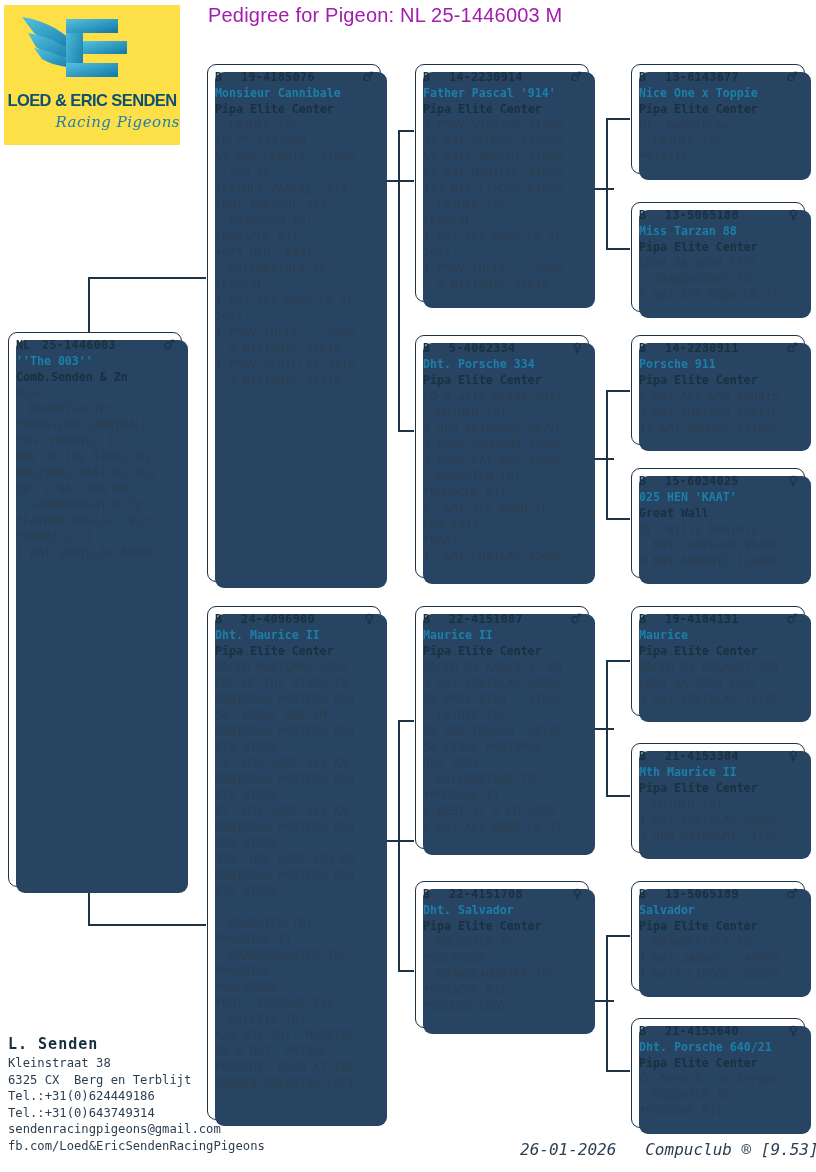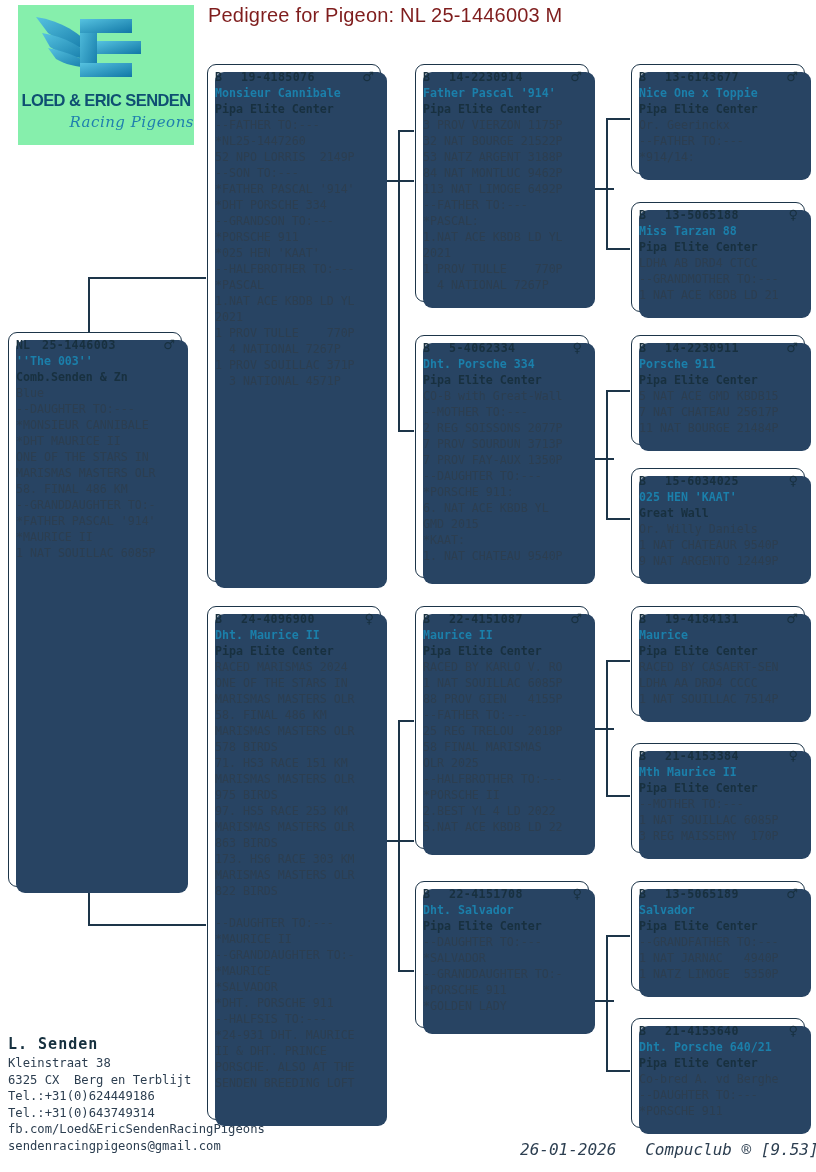--- a/index.html
+++ b/index.html
@@ -15,31 +15,31 @@
     overflow: hidden;
     background: #fff;
   }
 
   
   .title {
     position: absolute;
     left: 208px; top: 4px;
     font-family: "Liberation Sans", sans-serif;
     font-size: 20px;
-    color: #7f1d1d;
+    color: #a21caf;
     letter-spacing: 0.2px;
     white-space: nowrap;
   }
 
   
   .logo-box {
     position: absolute;
-    left: 18px; top: 5px;
+    left: 4px; top: 5px;
     width: 176px; height: 140px;
-    background: #86efac;
+    background: #fde047;
   }
   .logo-mark { position: absolute; left: 0; top: 0; width: 176px; height: 92px; }
   .logo-name {
     position: absolute; left: 0; top: 86px; width: 176px;
     text-align: center;
     font-family: "Liberation Sans", sans-serif;
     font-weight: bold;
     font-size: 17px;
     color: #0f4f72;
     letter-spacing: -0.6px;
@@ -510,20 +510,20 @@
       </div>
   </div>
 
   <div class="owner">
     <div class="oname">L. Senden</div>
     <div>
         <div class="oline">Kleinstraat 38</div>
         <div class="oline">6325 CX  Berg en Terblijt</div>
         <div class="oline">Tel.:+31(0)624449186</div>
         <div class="oline">Tel.:+31(0)643749314</div>
+        <div class="oline">sendenracingpigeons@gmail.com</div>
         <div class="oline">fb.com/Loed&amp;EricSendenRacingPigeons</div>
-        <div class="oline">sendenracingpigeons@gmail.com</div>
       </div>
   </div>
 
   <div class="footer-right"><span>26-01-2026</span>   <span>Compuclub ® [9.53]</span>  <span>L. Senden</span></div>
 
 </div>
 
 </body></html>

